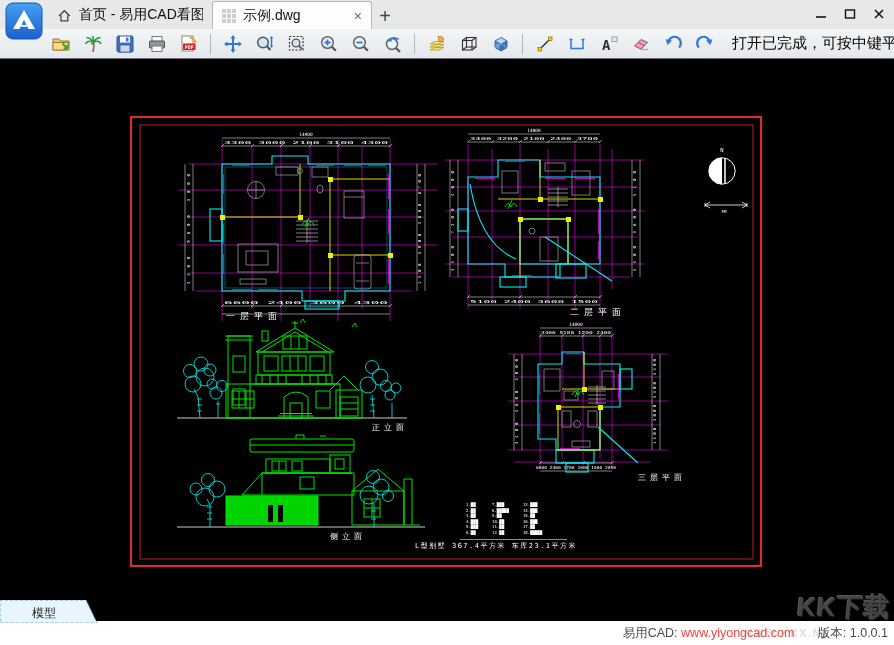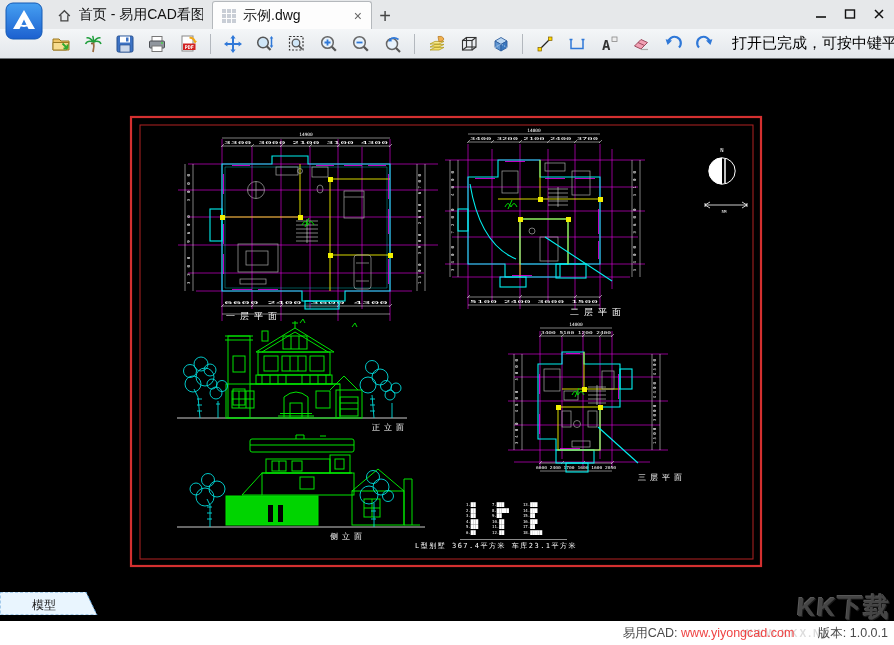--- a/index.html
+++ b/index.html
@@ -34,21 +34,21 @@
   .canvas{position:absolute;top:59px;left:0;width:894px;height:562px;background:#000;}
   .legend{position:absolute;left:466px;top:443px;display:flex;gap:14px;color:#fff;
        font-size:4px;line-height:5.6px;white-space:pre-line;
        font-family:"DejaVu Sans Mono",monospace;}
   .watermark{position:absolute;right:3px;top:531px;font-size:26px;font-weight:900;
        color:#454545;letter-spacing:1px;transform:skewX(-5deg);
        text-shadow:1px 1px 0 #1c1c1c,-1px -1px 0 #585858;z-index:5;}
 
   
   .footer{position:absolute;bottom:0;left:0;right:0;height:24px;background:#fff;}
-  .modeltab{position:absolute;left:0;bottom:16px;width:100px;height:37px;text-decoration:underline;}
+  .modeltab{position:absolute;left:0;bottom:8px;width:100px;height:37px;text-decoration:underline;}
   .footright{position:absolute;right:6px;top:4px;font-size:12.5px;color:#4a4a4a;
        white-space:nowrap;z-index:2;}
   .footright .url{color:#ef4444;}
   .footright .ver{margin-left:20px;}
   .wmsub{position:absolute;right:55px;top:7px;font-size:10px;font-weight:bold;color:#ddd;
        letter-spacing:2px;z-index:1;}
 
   
   svg text{font-family:"DejaVu Sans Mono",monospace;}
   .cy{stroke:#00f0f0;fill:none;stroke-width:1.1}

